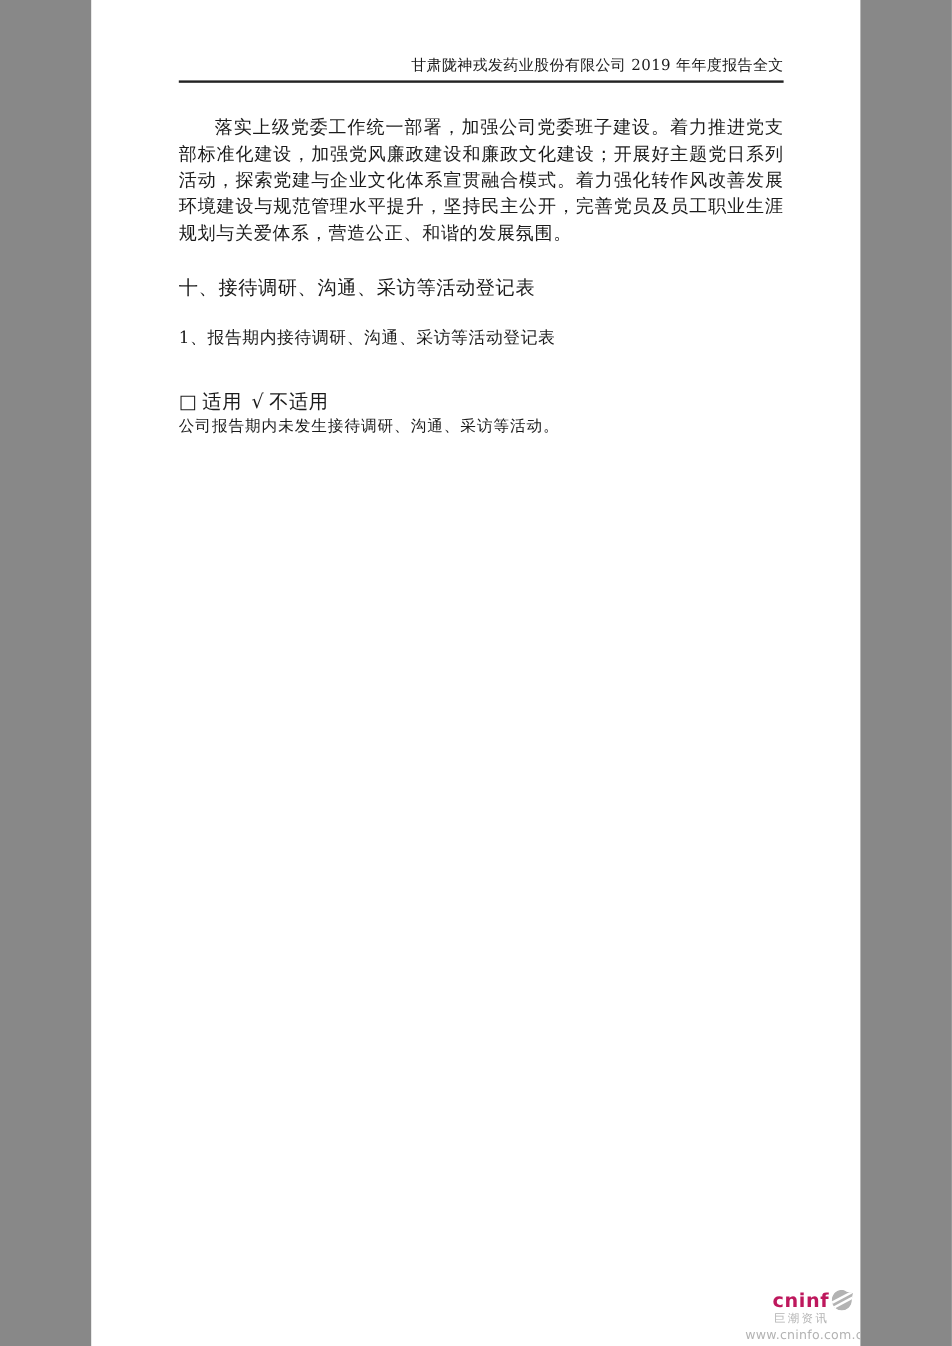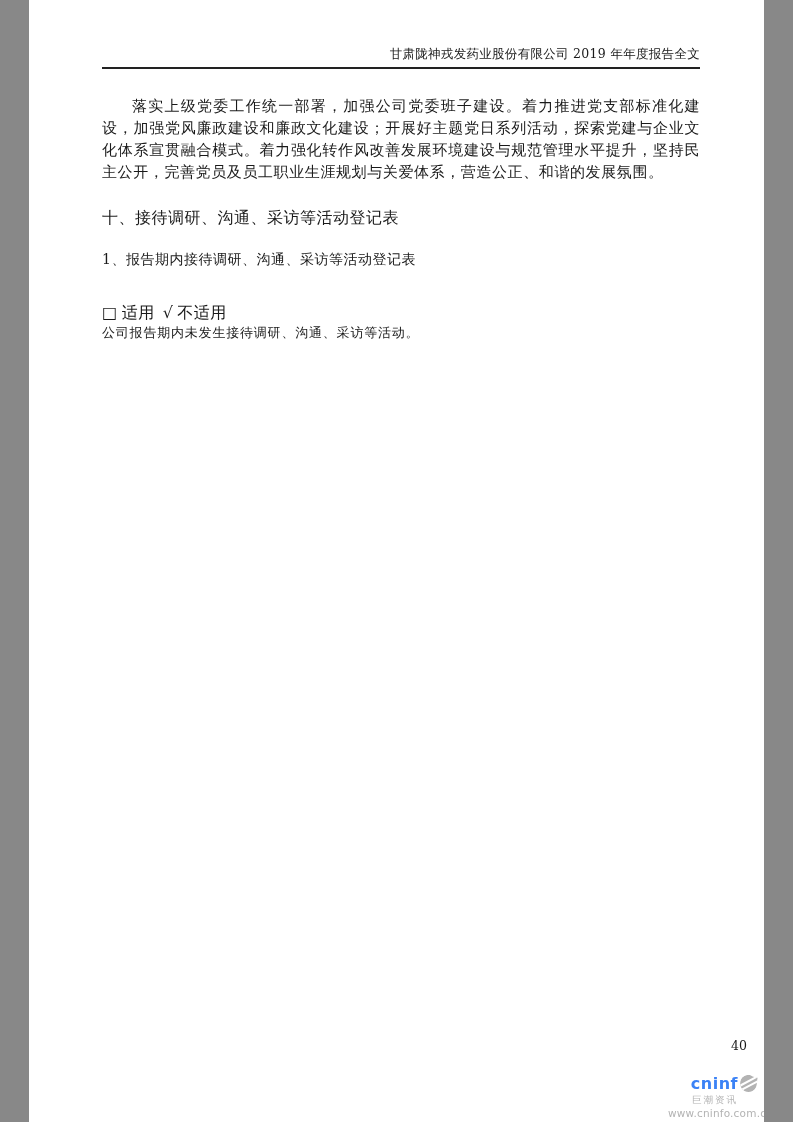--- a/index.html
+++ b/index.html
@@ -1,19 +1,19 @@
 <!DOCTYPE html>
 <html lang="zh"><head>
 <meta charset="utf-8">
 <style>
   * { margin: 0; padding: 0; box-sizing: border-box; }
   html, body { background: #888; }
   .page {
     position: relative;
-    width: 735px;
+    width: 641px;
     height: 1122px;
     margin: 0 auto;
     background: #ffffff;
     font-family: "DejaVu Serif", "Liberation Serif", serif;
     color: #1a1a1a;
     overflow: hidden;
   }
   .content {
     padding: 46px 64px 0 73px;
   }
@@ -128,21 +128,21 @@
       <span class="sym">□</span><span class="lbl">适用</span><span class="sym">√</span><span class="lbl">不适用</span>
     </div>
 
     <div class="note-text">公司报告期内未发生接待调研、沟通、采访等活动。</div>
   </div>
 
   <div class="page-number">40</div>
 
   <div class="cninfo-logo">
     <div class="logo-top">
-      <span class="logo-brand" style="color:#3b82f6;">cninf</span>
+      <span class="logo-brand" style="color:#be185d;">cninf</span>
       <span class="swirl-icon">
         <svg width="19" height="19" viewBox="0 0 24 24">
           <defs>
             <clipPath id="swirlclip">
               <path d="M12 1 C6 1 1.5 6 1.5 12 C1.5 18 6 22.8 12 22.8 C18 22.8 22.5 18 22.5 12 L23.8 4.5 L17 3.2 C15.6 1.8 13.9 1 12 1 Z"></path>
             </clipPath>
           </defs>
           <g clip-path="url(#swirlclip)">
             <circle cx="12" cy="12" r="11" fill="#b3b3b3"></circle>
             <path d="M23.8 4.5 L17 3.2 L23 10 Z" fill="#b3b3b3"></path>

